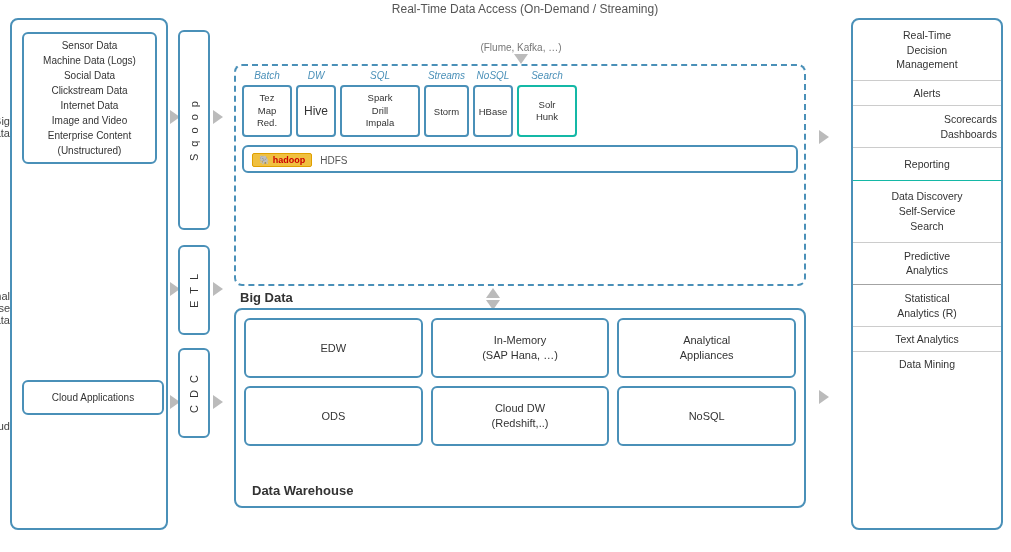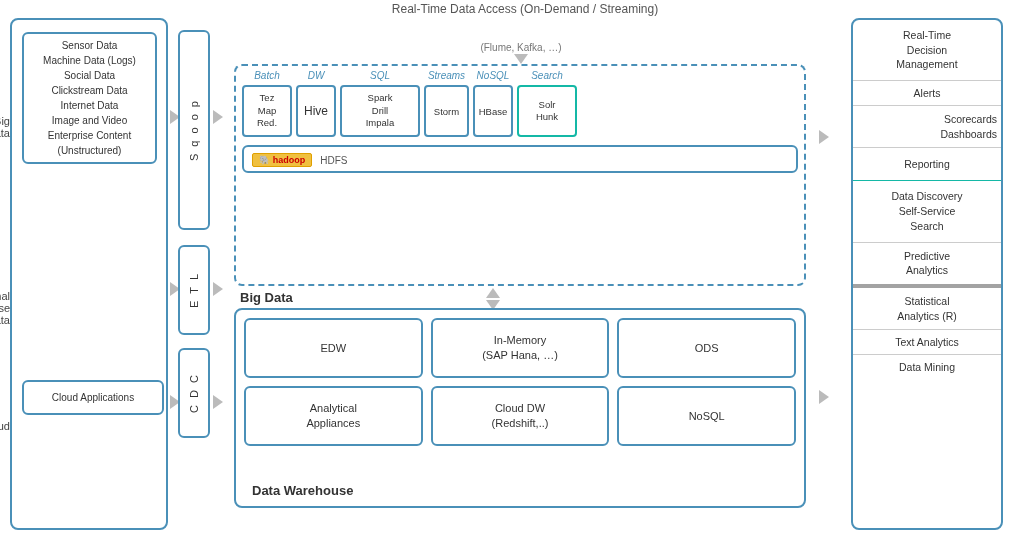--- a/index.html
+++ b/index.html
@@ -222,24 +222,24 @@
     </div>
 
     <div style="position:absolute; left:8px; top:290px; width:572px; height:200px; border:2px solid #4a90b8; border-radius:8px;">
 
       <div style="display:grid; grid-template-columns:1fr 1fr 1fr; gap:8px; padding:8px; padding-bottom:30px;">
 
         <div style="border:2px solid #4a90b8; border-radius:6px; padding:10px 8px; text-align:center; font-size:11px; color:#333; display:flex; align-items:center; justify-content:center; min-height:60px;">EDW</div>
 
         <div style="border:2px solid #4a90b8; border-radius:6px; padding:10px 8px; text-align:center; font-size:11px; color:#333; display:flex; align-items:center; justify-content:center; min-height:60px; line-height:1.4;">In-Memory<br>(SAP Hana, …)</div>
 
+        <div style="border:2px solid #4a90b8; border-radius:6px; padding:10px 8px; text-align:center; font-size:11px; color:#333; display:flex; align-items:center; justify-content:center; min-height:60px; line-height:1.4;">Analytical<br>Appliances</div>
+
         <div style="border:2px solid #4a90b8; border-radius:6px; padding:10px 8px; text-align:center; font-size:11px; color:#333; display:flex; align-items:center; justify-content:center; min-height:60px;">ODS</div>
 
-        <div style="border:2px solid #4a90b8; border-radius:6px; padding:10px 8px; text-align:center; font-size:11px; color:#333; display:flex; align-items:center; justify-content:center; min-height:60px; line-height:1.4;">Analytical<br>Appliances</div>
-
         <div style="border:2px solid #4a90b8; border-radius:6px; padding:10px 8px; text-align:center; font-size:11px; color:#333; display:flex; align-items:center; justify-content:center; min-height:60px; line-height:1.4;">Cloud DW<br>(Redshift,..)</div>
 
         <div style="border:2px solid #4a90b8; border-radius:6px; padding:10px 8px; text-align:center; font-size:11px; color:#333; display:flex; align-items:center; justify-content:center; min-height:60px;">NoSQL</div>
       </div>
 
       <div style="position:absolute; bottom:8px; left:16px; font-size:13px; font-weight:bold; color:#333;">Data Warehouse</div>
     </div>
 
   </div>
 
@@ -255,21 +255,21 @@
     <div style="font-size:10.5px; color:#333; text-align:center; padding:8px 6px; border-bottom:1px solid #ccc; line-height:1.4;">Real-Time<br>Decision<br>Management</div>
 
     <div style="font-size:10.5px; color:#333; text-align:center; padding:6px 4px; border-bottom:1px solid #ccc;">Alerts</div>
 
     <div style="font-size:10.5px; color:#333; text-align:right; padding:6px 4px; border-bottom:1px solid #ccc; line-height:1.4;">Scorecards<br>Dashboards</div>
 
     <div style="font-size:10.5px; color:#333; text-align:center; padding:10px 4px; border-bottom:1px solid #14b8a6;">Reporting</div>
 
     <div style="font-size:10.5px; color:#333; text-align:center; padding:8px 6px; border-bottom:1px solid #ccc; line-height:1.4;">Data Discovery<br>Self-Service<br>Search</div>
 
-    <div style="font-size:10.5px; color:#333; text-align:center; padding:6px 4px; border-bottom:4px solid #a3a3a3; line-height:1.4;">Predictive<br>Analytics</div>
+    <div style="font-size:10.5px; color:#333; text-align:center; padding:6px 4px; border-bottom:1px solid #a3a3a3; line-height:1.4;">Predictive<br>Analytics</div>
 
     <div style="font-size:10.5px; color:#333; text-align:center; padding:6px 4px; border-bottom:1px solid #ccc; line-height:1.4;">Statistical<br>Analytics (R)</div>
 
     <div style="font-size:10.5px; color:#333; text-align:center; padding:6px 4px; border-bottom:1px solid #ccc;">Text Analytics</div>
 
     <div style="font-size:10.5px; color:#333; text-align:center; padding:6px 4px;">Data Mining</div>
   </div>
 
 </div>
 

